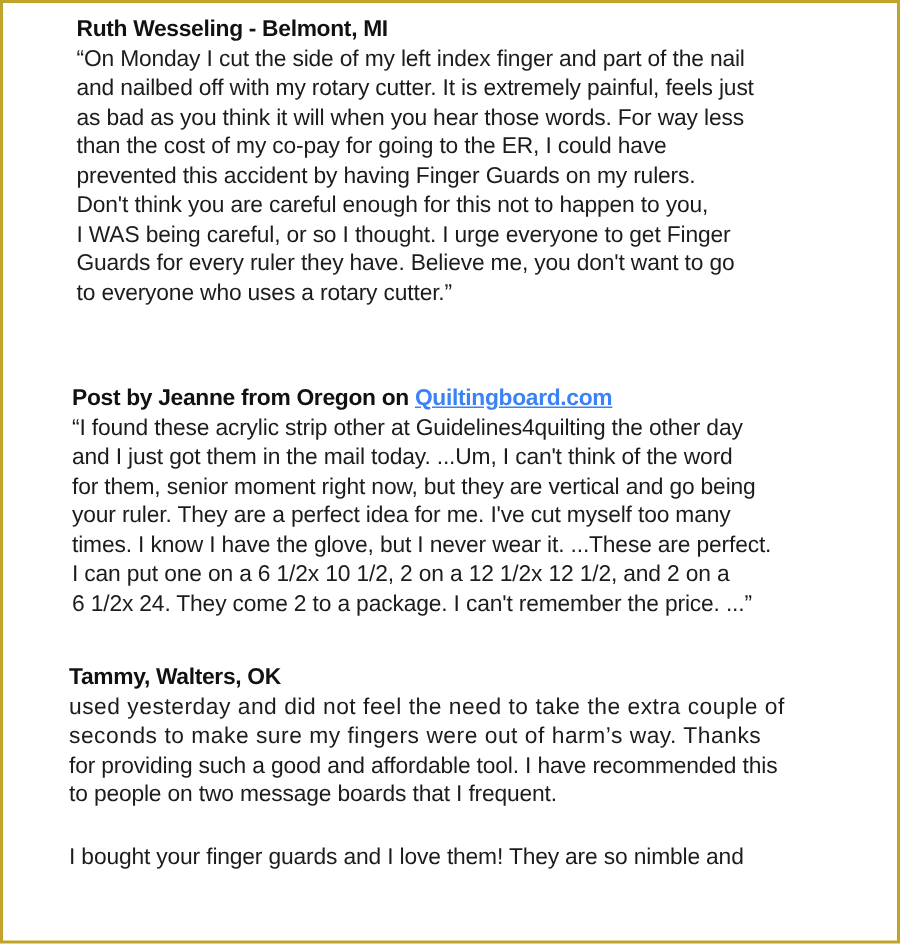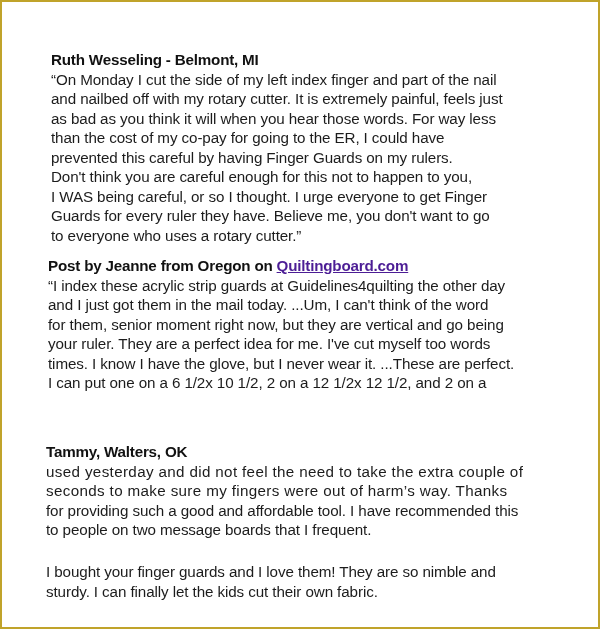--- a/index.html
+++ b/index.html
@@ -17,61 +17,61 @@
       color: #1c1c1c;
     }
     .t {
       position: absolute;
       font-size: 15.2px;
       line-height: 19.5px;
       letter-spacing: -0.1px;
     }
     .name { font-weight: bold; color: #111; letter-spacing: -0.2px; }
     .line { display: block; white-space: nowrap; }
-    a.link { color: #4c1d95; text-decoration: underline; }
-    .t1 { left: 49px; top: 8px; margin-top: 40px; }
+    a.link { color: #3b82f6; text-decoration: underline; }
+    .t1 { left: 49px; top: 8px; }
     .t2 { left: 46px; top: 254px; }
     .t3 { left: 44px; top: 440px; }
     .t3 .line.spaced { letter-spacing: 0.35px; }
     .t4 { left: 44px; top: 560px; }
   </style>
 </head>
 <body>
 
 <div class="frame">
 
   <div class="t t1">
     <span class="line name">Ruth Wesseling - Belmont, MI</span>
     <span class="line">“On Monday I cut the side of my left index finger and part of the nail</span>
     <span class="line">and nailbed off with my rotary cutter. It is extremely painful, feels just</span>
     <span class="line">as bad as you think it will when you hear those words. For way less</span>
     <span class="line">than the cost of my co-pay for going to the ER, I could have</span>
-    <span class="line">prevented this careful by having Finger Guards on my rulers.</span>
+    <span class="line">prevented this accident by having Finger Guards on my rulers.</span>
     <span class="line">Don't think you are careful enough for this not to happen to you,</span>
     <span class="line">I WAS being careful, or so I thought. I urge everyone to get Finger</span>
     <span class="line">Guards for every ruler they have. Believe me, you don't want to go</span>
     <span class="line">to everyone who uses a rotary cutter.”</span>
   </div>
 
   <div class="t t2">
     <span class="line name"><span>Post by Jeanne from Oregon on </span><a class="link" href="#">Quiltingboard.com</a></span>
-    <span class="line">“I index these acrylic strip guards at Guidelines4quilting the other day</span>
+    <span class="line">“I found these acrylic strip other at Guidelines4quilting the other day</span>
     <span class="line">and I just got them in the mail today. ...Um, I can't think of the word</span>
     <span class="line">for them, senior moment right now, but they are vertical and go being</span>
-    <span class="line">your ruler. They are a perfect idea for me. I've cut myself too words</span>
+    <span class="line">your ruler. They are a perfect idea for me. I've cut myself too many</span>
     <span class="line">times. I know I have the glove, but I never wear it. ...These are perfect.</span>
     <span class="line">I can put one on a 6 1/2x 10 1/2, 2 on a 12 1/2x 12 1/2, and 2 on a</span>
+    <span class="line">6 1/2x 24. They come 2 to a package. I can't remember the price. ...”</span>
   </div>
 
   <div class="t t3">
     <span class="line name">Tammy, Walters, OK</span>
     <span class="line spaced">used yesterday and did not feel the need to take the extra couple of</span>
     <span class="line spaced">seconds to make sure my fingers were out of harm’s way. Thanks</span>
     <span class="line">for providing such a good and affordable tool. I have recommended this</span>
     <span class="line">to people on two message boards that I frequent.</span>
   </div>
 
   <div class="t t4">
     <span class="line">I bought your finger guards and I love them! They are so nimble and</span>
-    <span class="line">sturdy. I can finally let the kids cut their own fabric.</span>
   </div>
 
 </div>
 
 </body></html>

